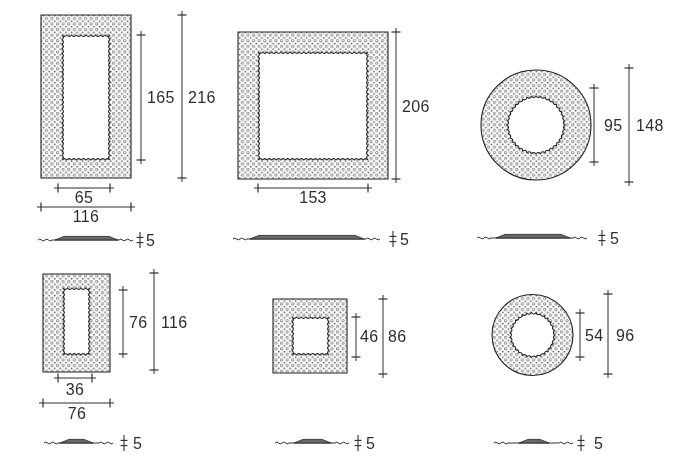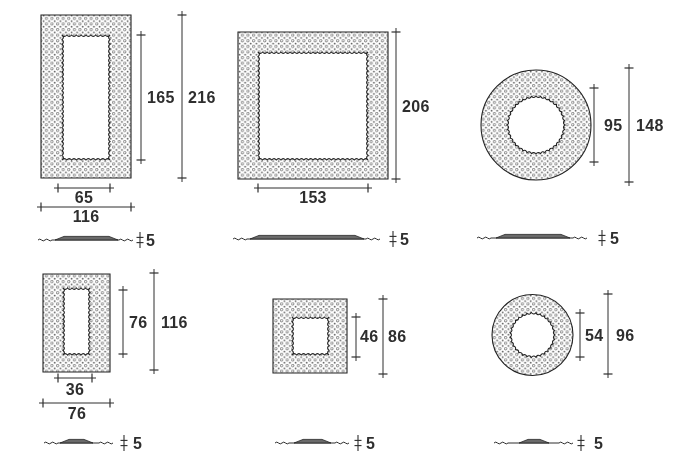--- a/index.html
+++ b/index.html
@@ -1,16 +1,16 @@
 <!DOCTYPE html>
 <html><head>
 <meta charset="utf-8">
 <style>
   html,body{margin:0;padding:0;background:#fff;}
-  .stage{width:683px;height:461px;background:#ffffff;position:relative;overflow:hidden;font-weight:bold;}
+  .stage{width:683px;height:461px;background:#ffffff;position:relative;overflow:hidden;}
   svg{display:block;}
   text{font-family:"Liberation Sans",sans-serif;font-size:16px;fill:#2e2e2e;letter-spacing:.3px;}
   .vlabel{dominant-baseline:central;text-anchor:start;}
   .hlabel{text-anchor:middle;}
   .tlabel{dominant-baseline:central;text-anchor:start;}
 </style>
 </head>
 <body>
 
 <div class="stage">

